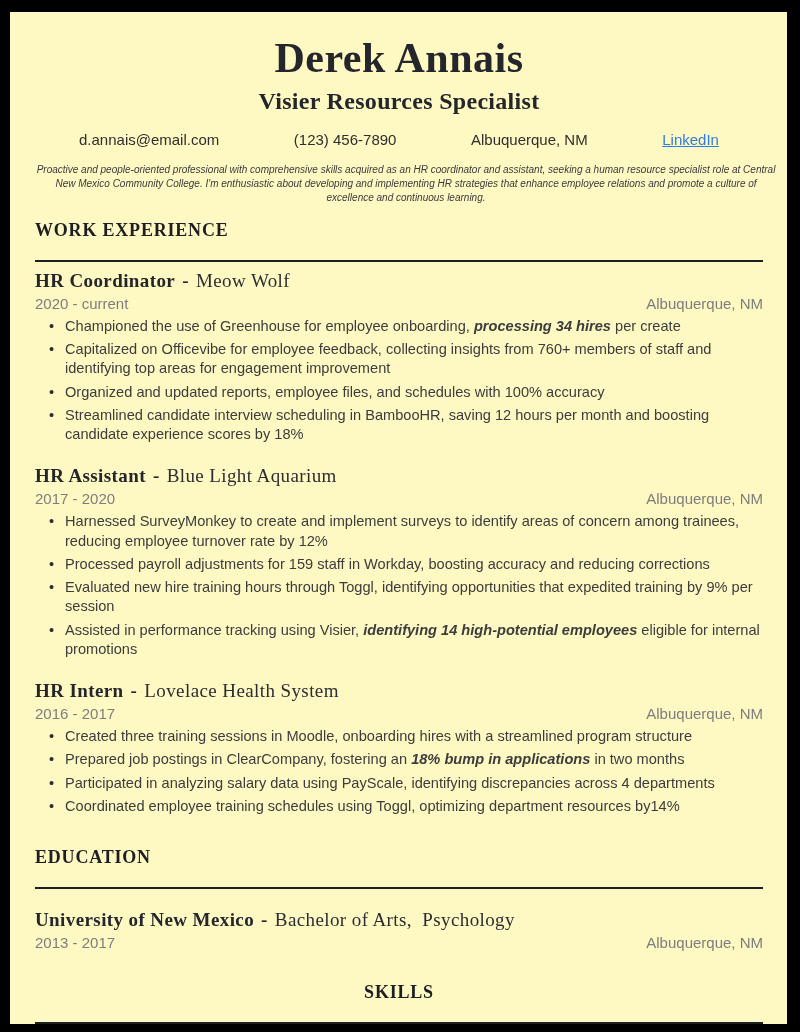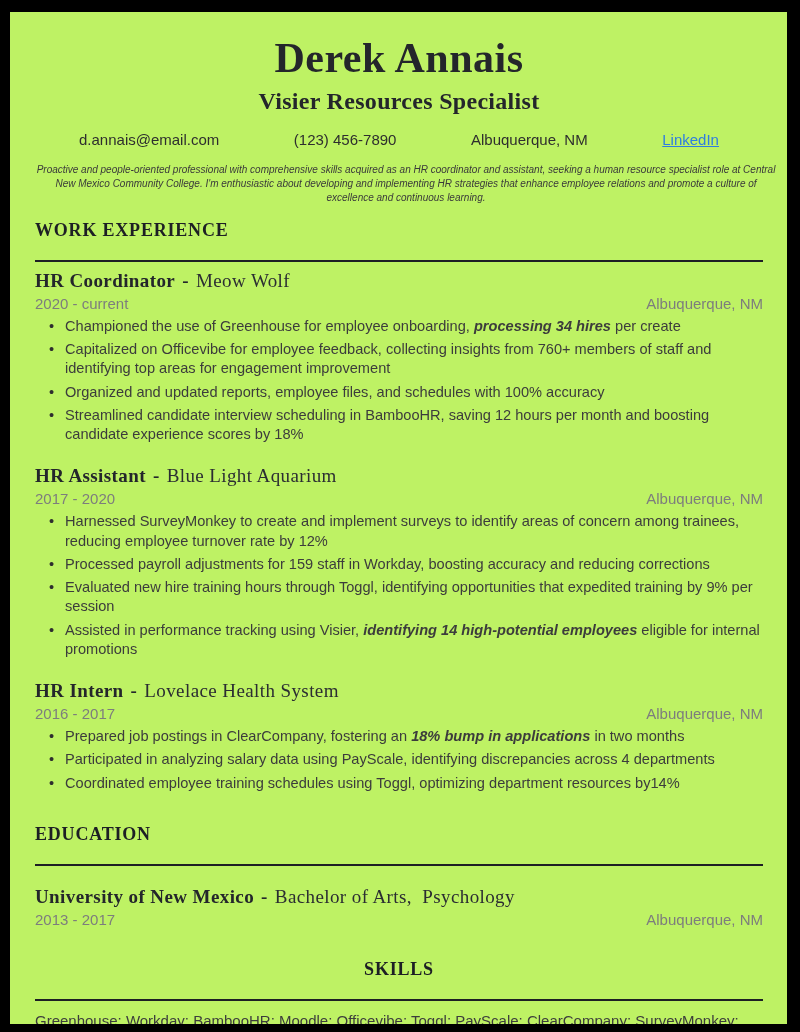--- a/index.html
+++ b/index.html
@@ -1,20 +1,20 @@
 <!DOCTYPE html>
 <html><head>
 <meta charset="utf-8">
 <style>
   * { margin: 0; padding: 0; box-sizing: border-box; }
   html, body { background: #000; }
   .page {
     width: 800px;
     height: 1032px;
-    background: #bef264;
+    background: #fef9c3;
     border-top: 12px solid #000;
     border-right: 13px solid #000;
     border-bottom: 8px solid #000;
     border-left: 10px solid #000;
     padding: 24px 24px 20px 25px;
     overflow: hidden;
     font-family: "Liberation Sans", "DejaVu Sans", sans-serif;
   }
 
   .name {
@@ -169,20 +169,21 @@
 
   <div class="job">
     <div class="title-row">
       <span class="role">HR Intern</span><span class="sep">-</span><span class="org">Lovelace Health System</span>
     </div>
     <div class="meta-row">
       <span>2016 - 2017</span>
       <span>Albuquerque, NM</span>
     </div>
     <ul class="bullets">
+      <li><span>Created three training sessions in Moodle, onboarding hires with a streamlined program structure</span><span class="emph"></span><span></span></li>
       <li><span>Prepared job postings in ClearCompany, fostering an </span><span class="emph">18% bump in applications</span><span> in two months</span></li>
       <li><span>Participated in analyzing salary data using PayScale, identifying discrepancies across 4 departments</span><span class="emph"></span><span></span></li>
       <li><span>Coordinated employee training schedules using Toggl, optimizing department resources by14%</span><span class="emph"></span><span></span></li>
     </ul>
   </div>
 
   <div class="section-header education">EDUCATION</div>
 
   <div class="edu-block">
     <div class="title-row">

